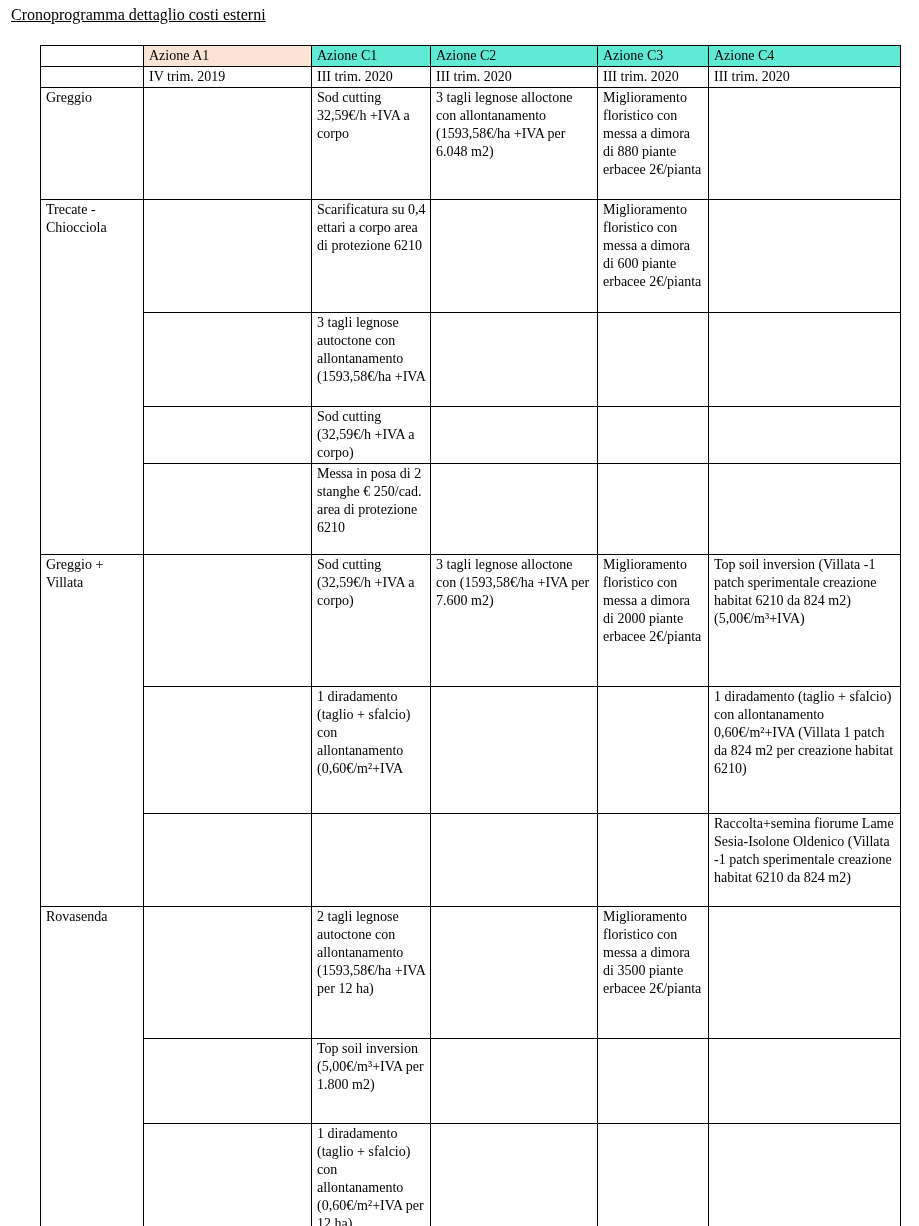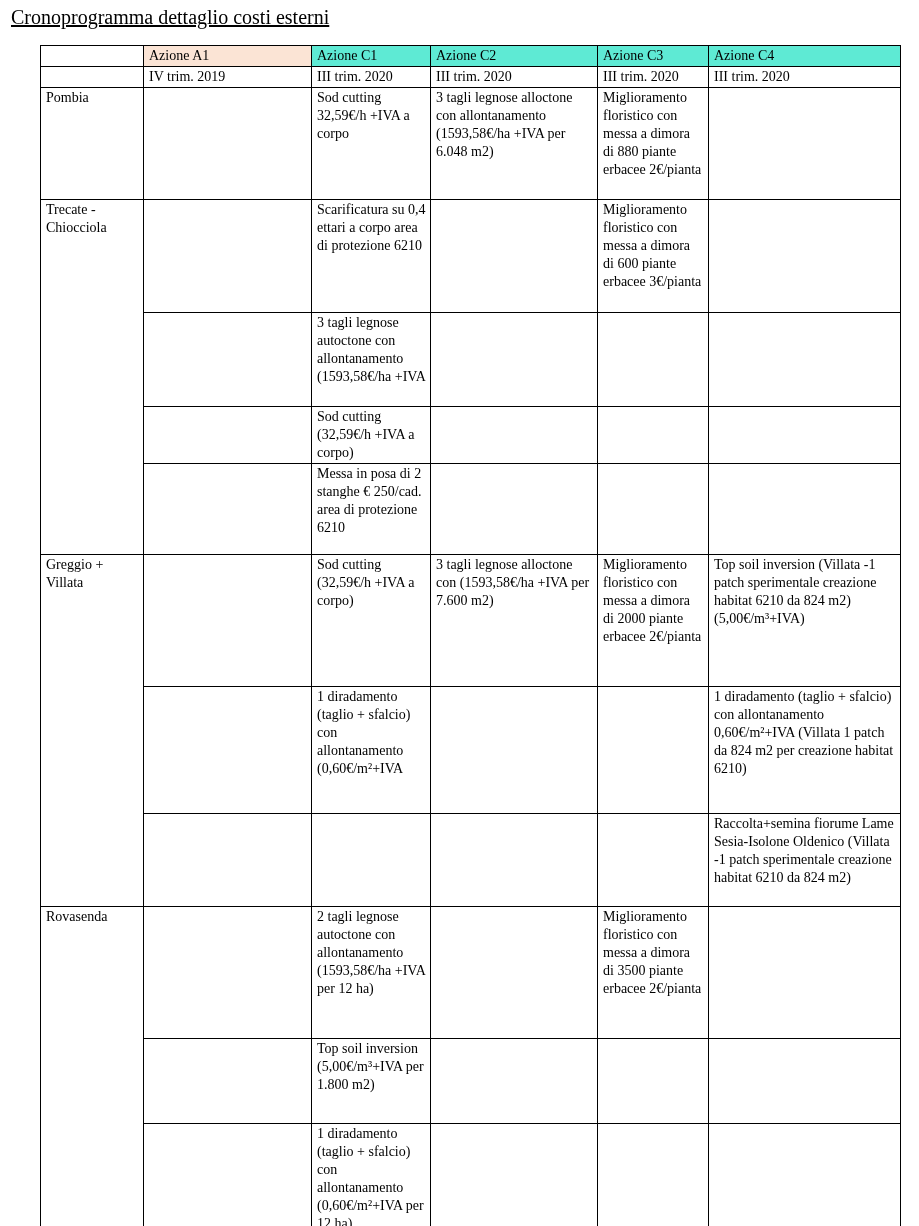--- a/index.html
+++ b/index.html
@@ -14,21 +14,21 @@
   .page {
     position: relative;
     width: 919px;
     height: 1226px;
     overflow: hidden;
   }
   .doc-title {
     position: absolute;
     top: 6px;
     left: 11px;
-    font-size: 20px;
+    font-size: 16px;
     font-weight: normal;
     text-decoration: underline;
     white-space: nowrap;
   }
   table.cost-table {
     position: absolute;
     top: 45px;
     left: 40px;
     border-collapse: collapse;
     table-layout: fixed;
@@ -110,34 +110,34 @@
     <tr class="hh2">
       <th class="corner"></th>
       <th class="hdr">IV trim. 2019</th>
       <th class="hdr">III trim. 2020</th>
       <th class="hdr">III trim. 2020</th>
       <th class="hdr">III trim. 2020</th>
       <th class="hdr">III trim. 2020</th>
     </tr>
 
     <tr class="h112">
-      <td class="loc">Pombia</td>
+      <td class="loc">Greggio</td>
       <td></td>
       <td>Sod cutting 32,59€/h +IVA a corpo</td>
       <td>3 tagli legnose alloctone con allontanamento (1593,58€/ha +IVA per 6.048 m2)</td>
       <td>Miglioramento floristico con messa a dimora di 880 piante erbacee 2€/pianta</td>
       <td></td>
     </tr>
 
     <tr class="h113">
       <td class="loc" rowspan="4">Trecate - Chiocciola</td>
       <td></td>
       <td>Scarificatura su 0,4 ettari a corpo area di protezione 6210</td>
       <td></td>
-      <td>Miglioramento floristico con messa a dimora di 600 piante erbacee 3€/pianta</td>
+      <td>Miglioramento floristico con messa a dimora di 600 piante erbacee 2€/pianta</td>
       <td></td>
     </tr>
     <tr class="h94">
       <td></td>
       <td>3 tagli legnose autoctone con allontanamento (1593,58€/ha +IVA</td>
       <td></td>
       <td></td>
       <td></td>
     </tr>
     <tr class="h55">

